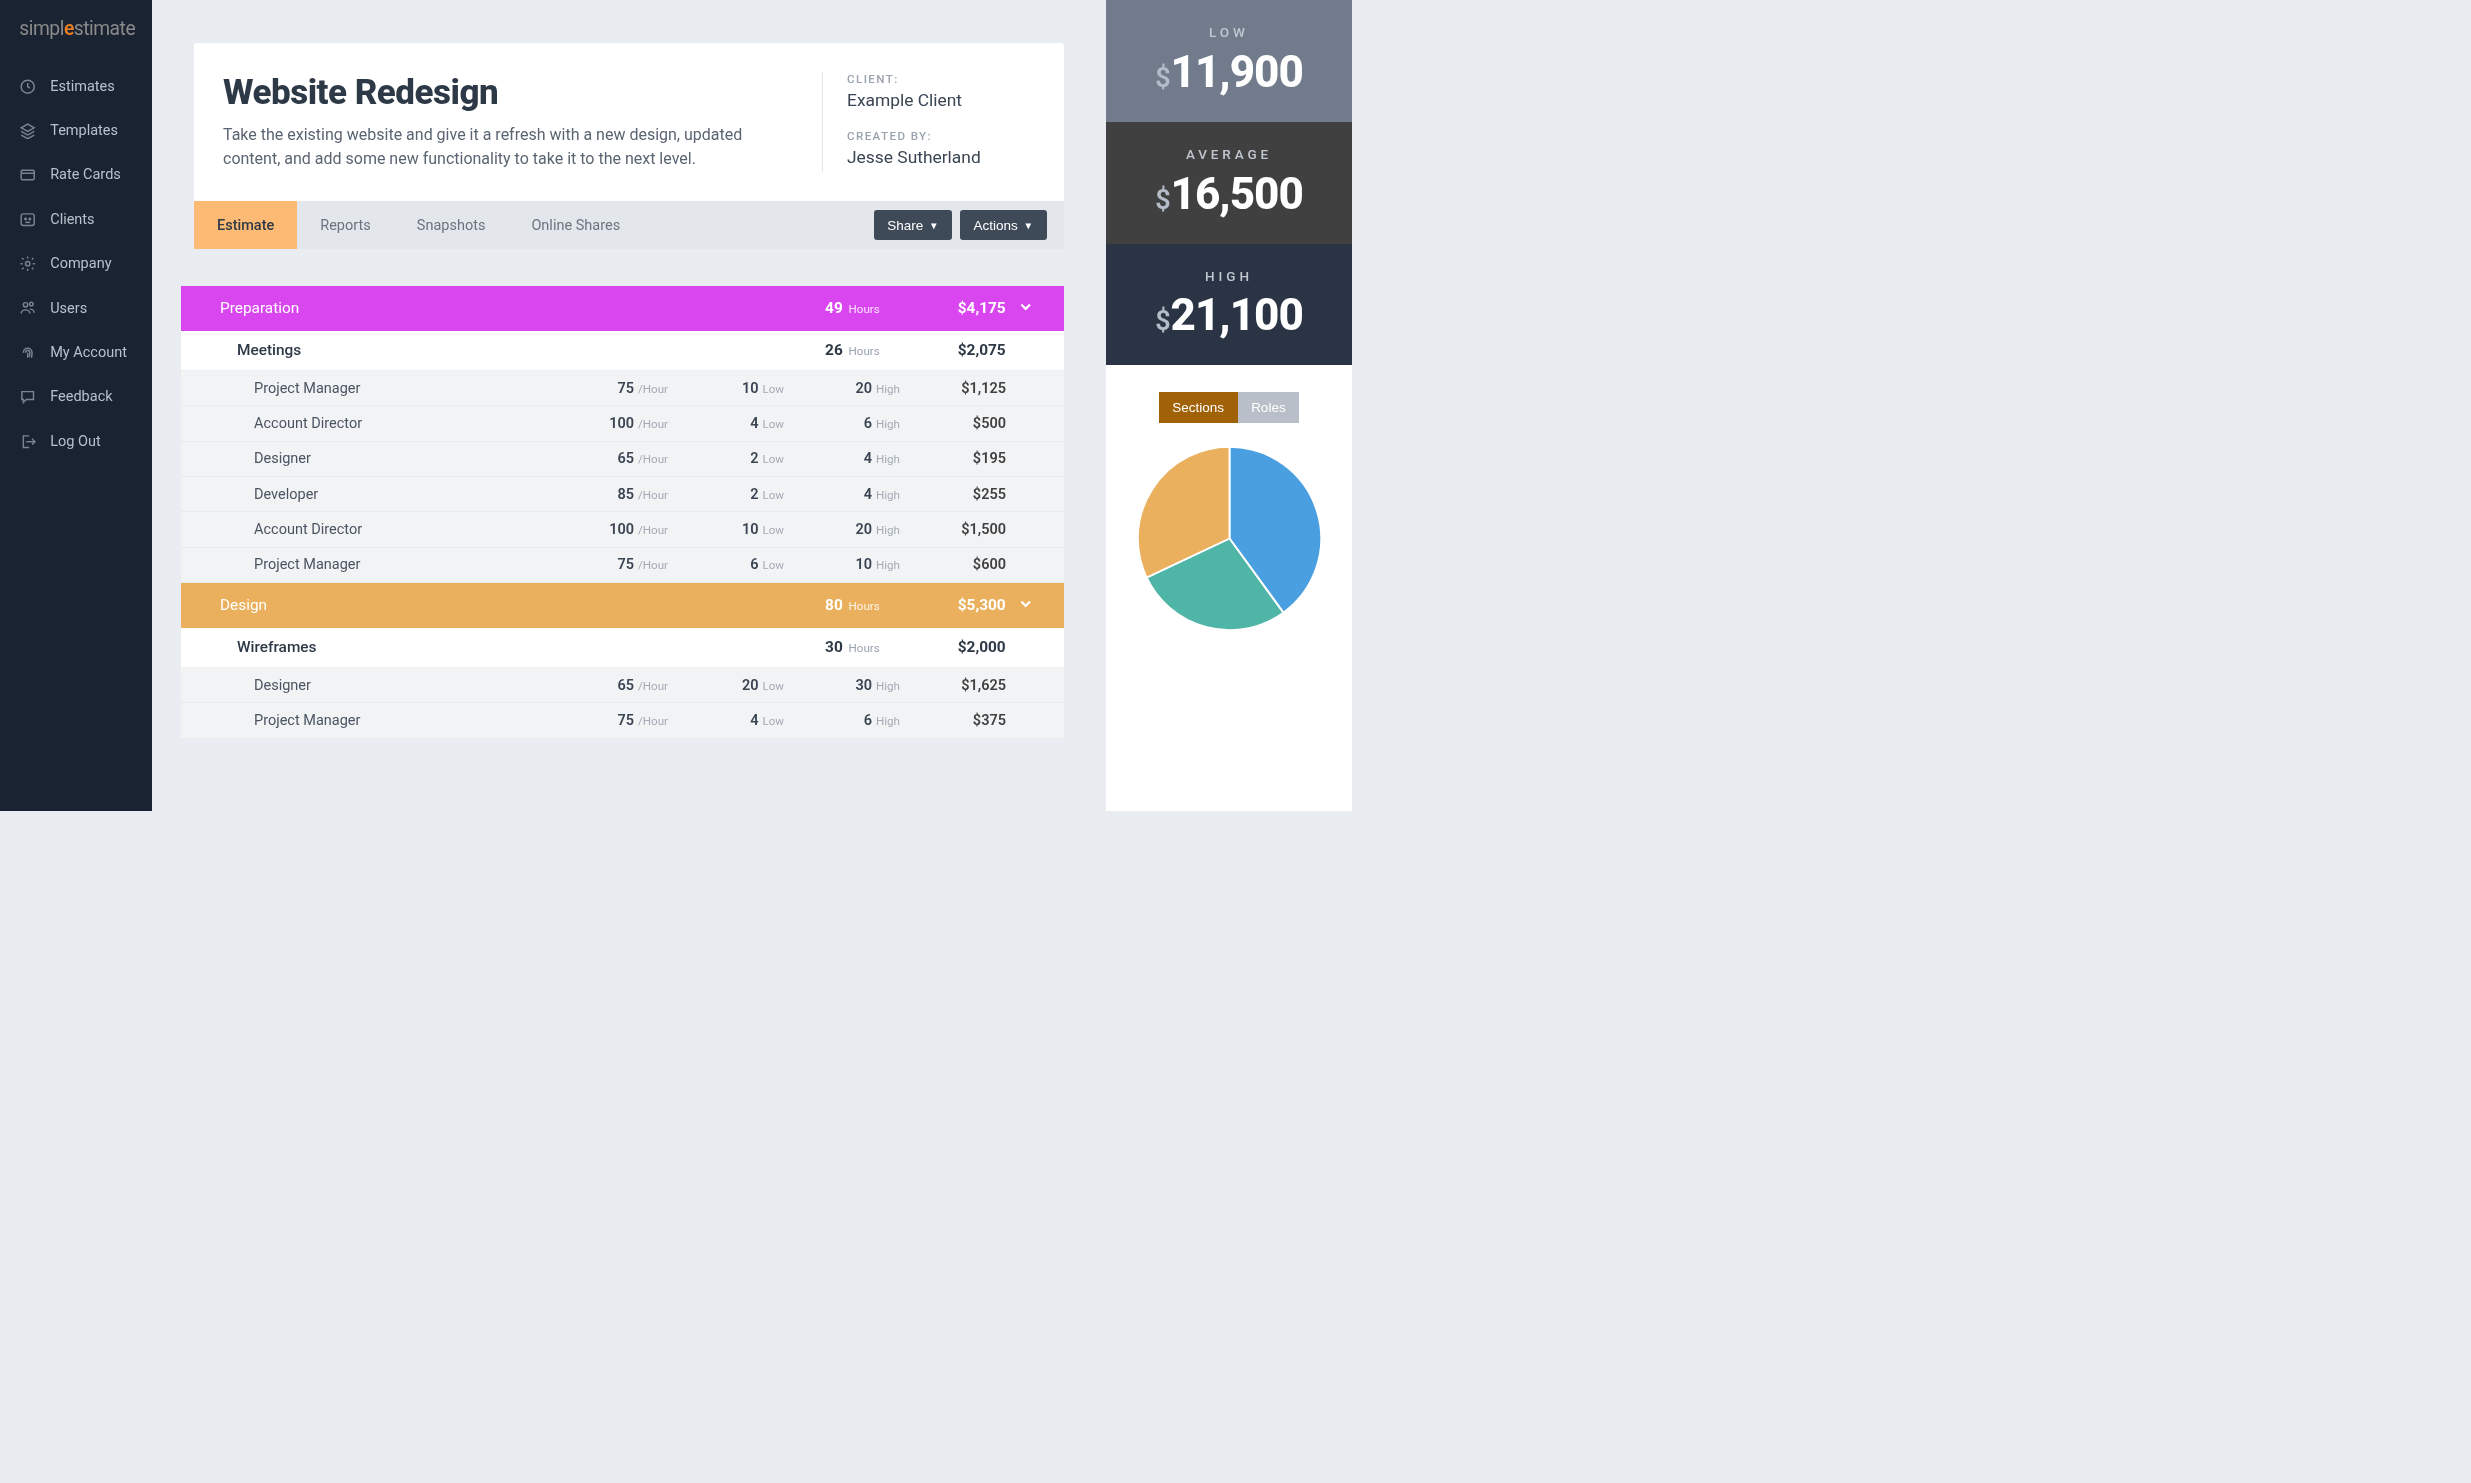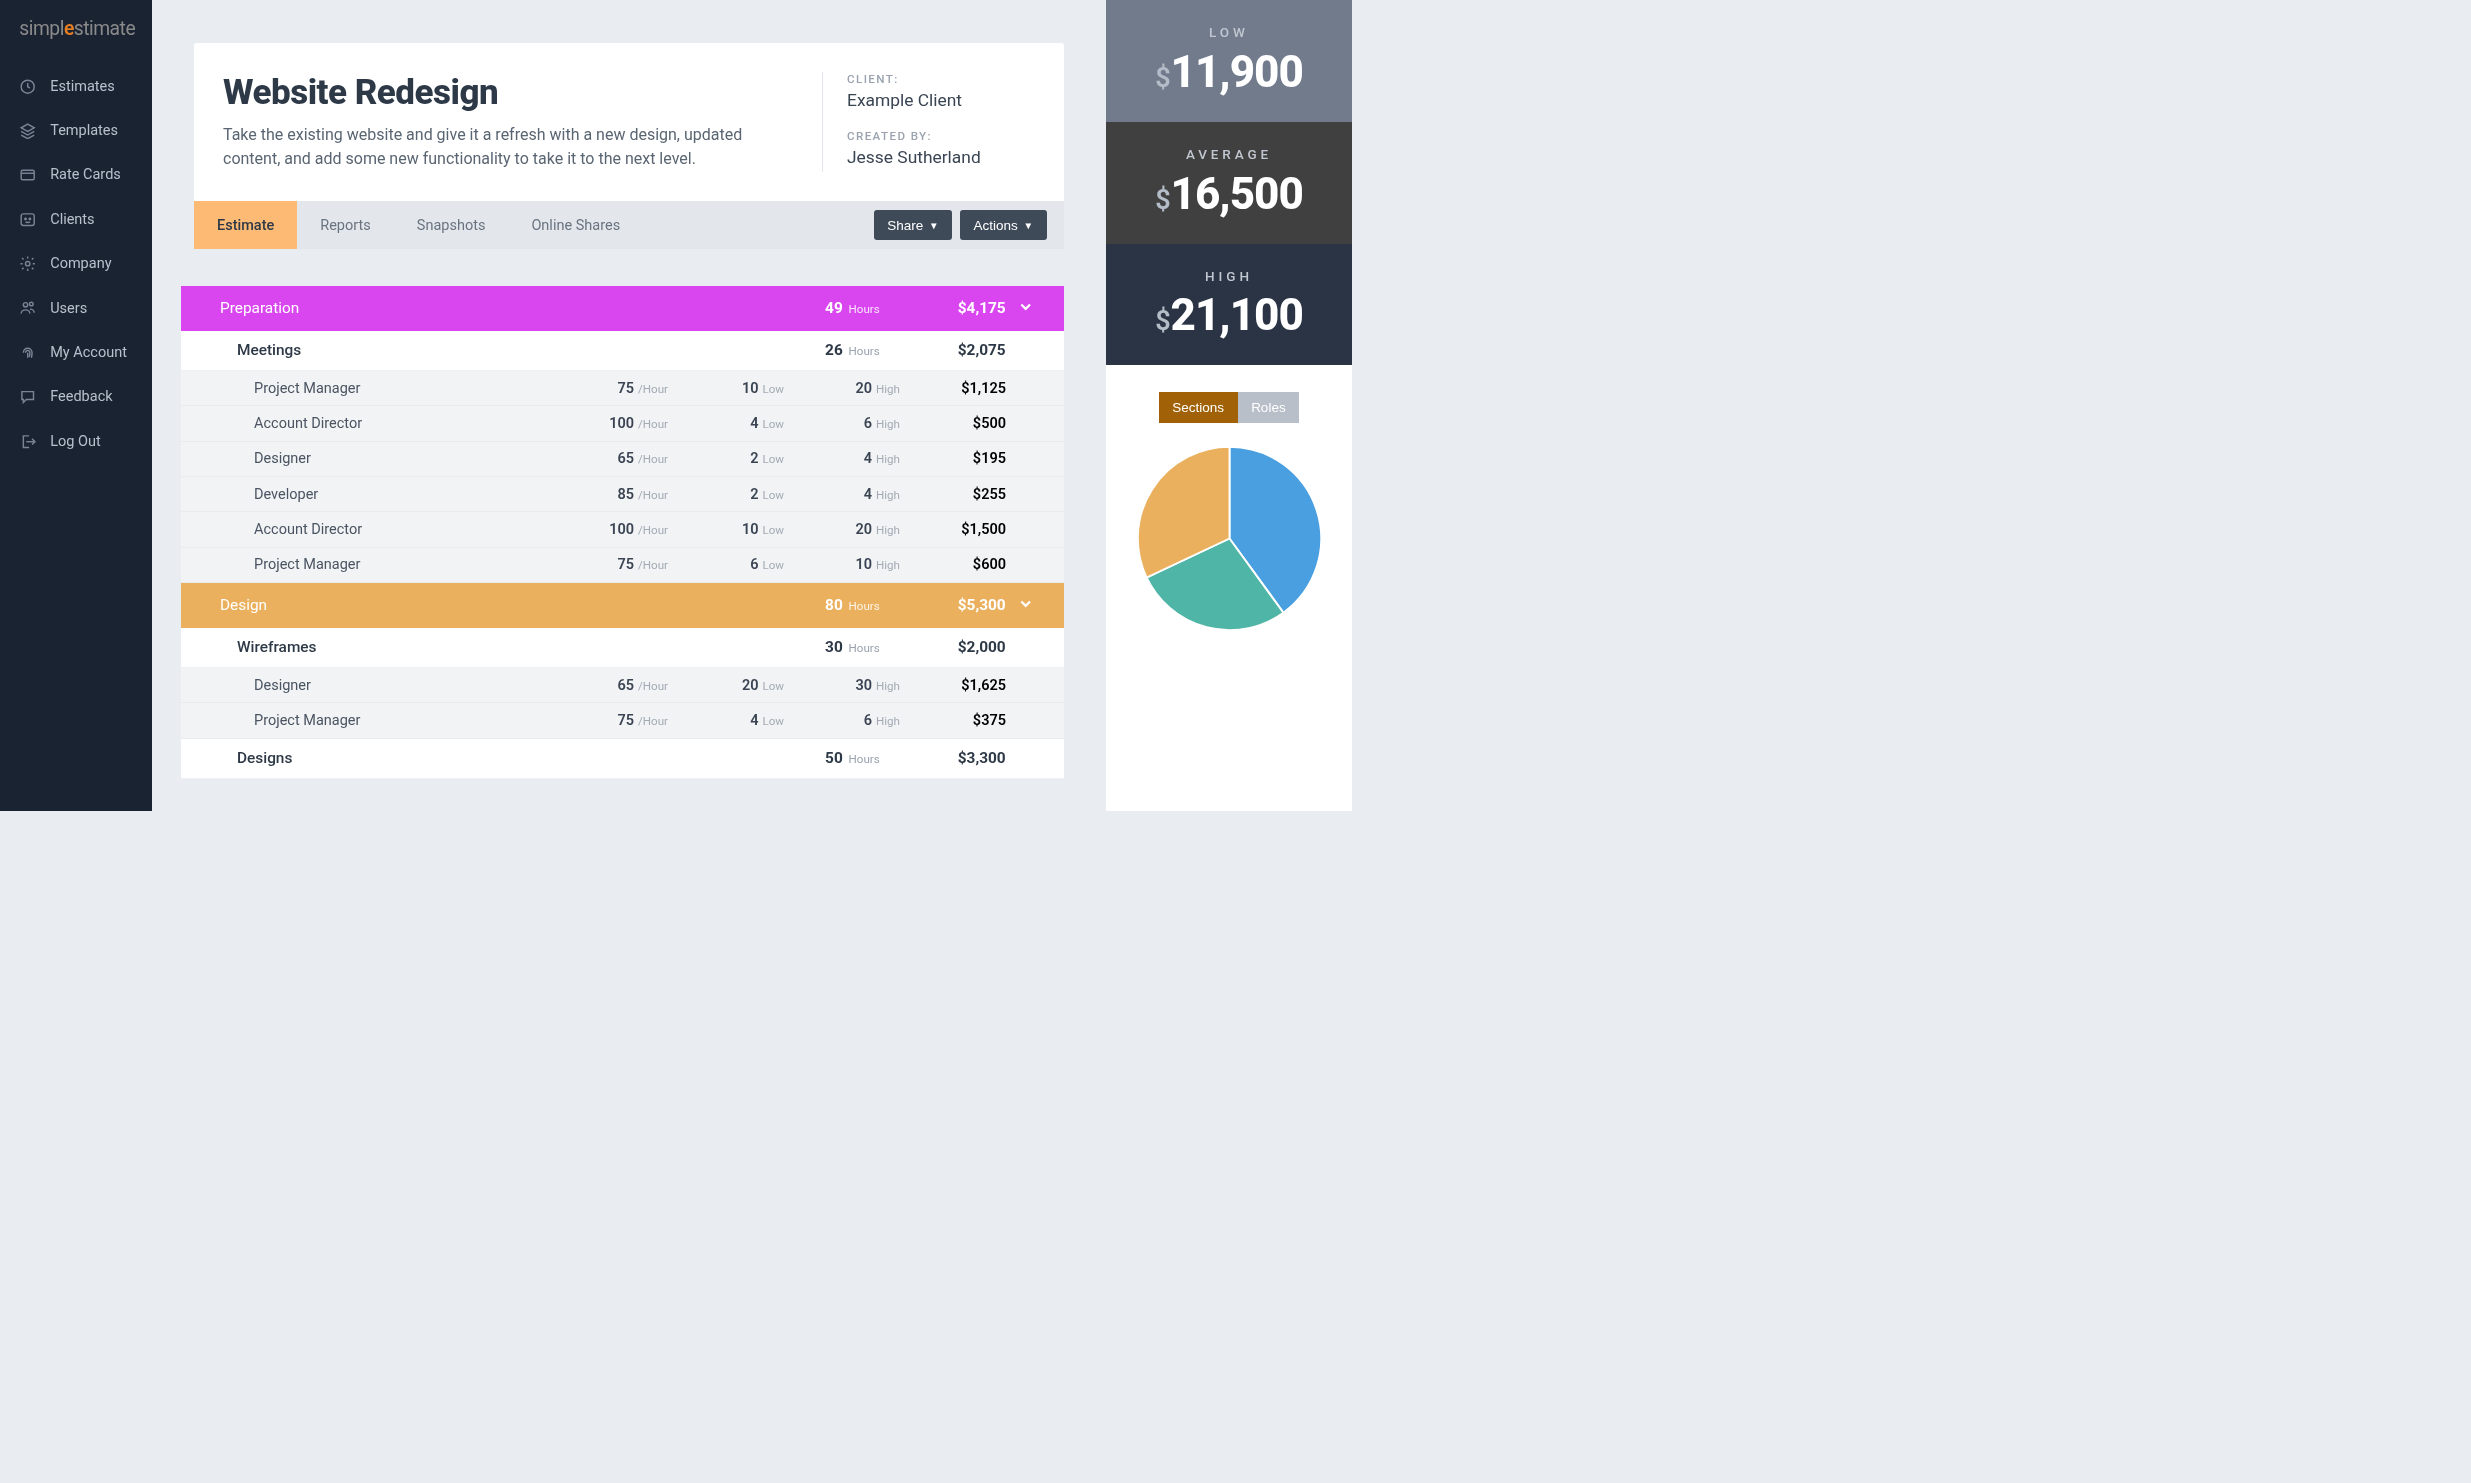--- a/index.html
+++ b/index.html
@@ -140,21 +140,21 @@
     padding: 8.7px 58px 8.7px 73px;
     background: #f1f3f5;
     font-size: 14.5px;
     color: #4a5462;
     border-bottom: 1px solid #e8eaec;
   }
   .role-row .name { flex: 1; }
   .role-row .col { width: 116px; text-align: right; }
   .role-row .col .num { font-weight: 600; color: #3a4452; }
   .role-row .col .unit { font-size: 11.6px; color: #a4abb5; margin-left: 3.9px; }
-  .role-row .amount { width: 106px; text-align: right; color: #000000; font-weight: 600; }
+  .role-row .amount { width: 106px; text-align: right; color: #404040; font-weight: 600; }
   
   .rpanel {
     width: 246px;
     flex-shrink: 0;
     display: flex;
     flex-direction: column;
     background: #fff;
   }
   .stat {
     padding: 24px 19.3px;
@@ -393,26 +393,20 @@
         <div class="col"><span class="num">30</span><span class="unit">High</span></div>
         <div class="amount">$1,625</div>
       </div>
       <div class="role-row">
         <div class="name">Project Manager</div>
         <div class="col"><span class="num">75</span><span class="unit">/Hour</span></div>
         <div class="col"><span class="num">4</span><span class="unit">Low</span></div>
         <div class="col"><span class="num">6</span><span class="unit">High</span></div>
         <div class="amount">$375</div>
       </div>
-      <div class="group-hdr">
-        <div class="name">Designs</div>
-        <div class="hours"><span class="num">50</span><span class="unit"> Hours</span></div>
-        <div class="amount">$3,300</div>
-        <div class="chev"></div>
-      </div>
     </div>
 </div>
 
 <div class="rpanel">
   <div class="stat low">
     <div class="stat-label">LOW</div>
     <div class="stat-value">
         <span class="dollar">$</span>
         <span class="num">11,900</span>
       </div>

